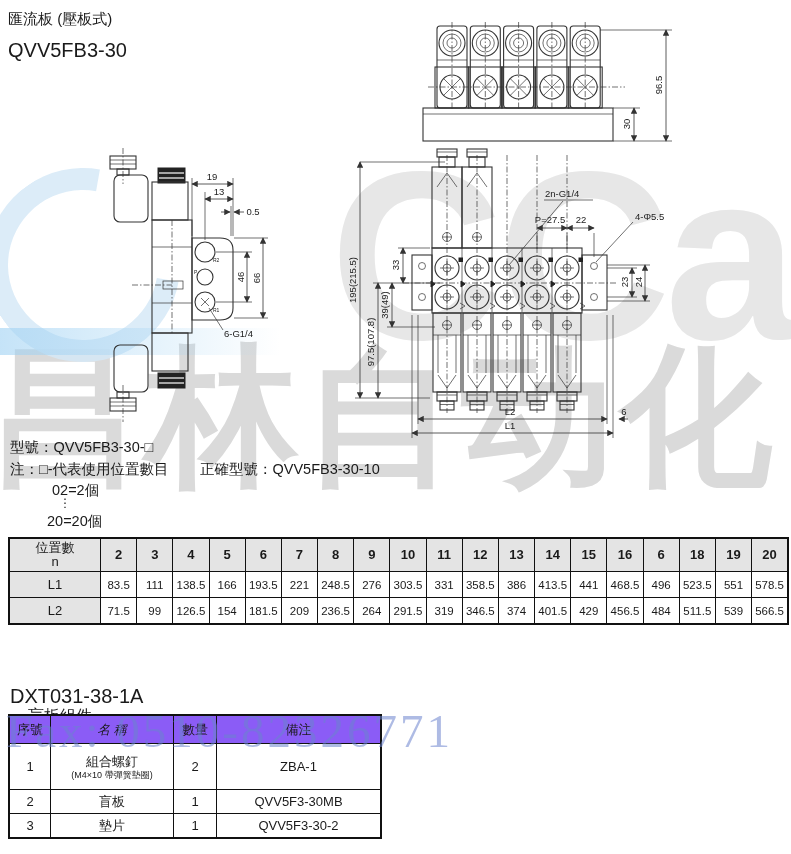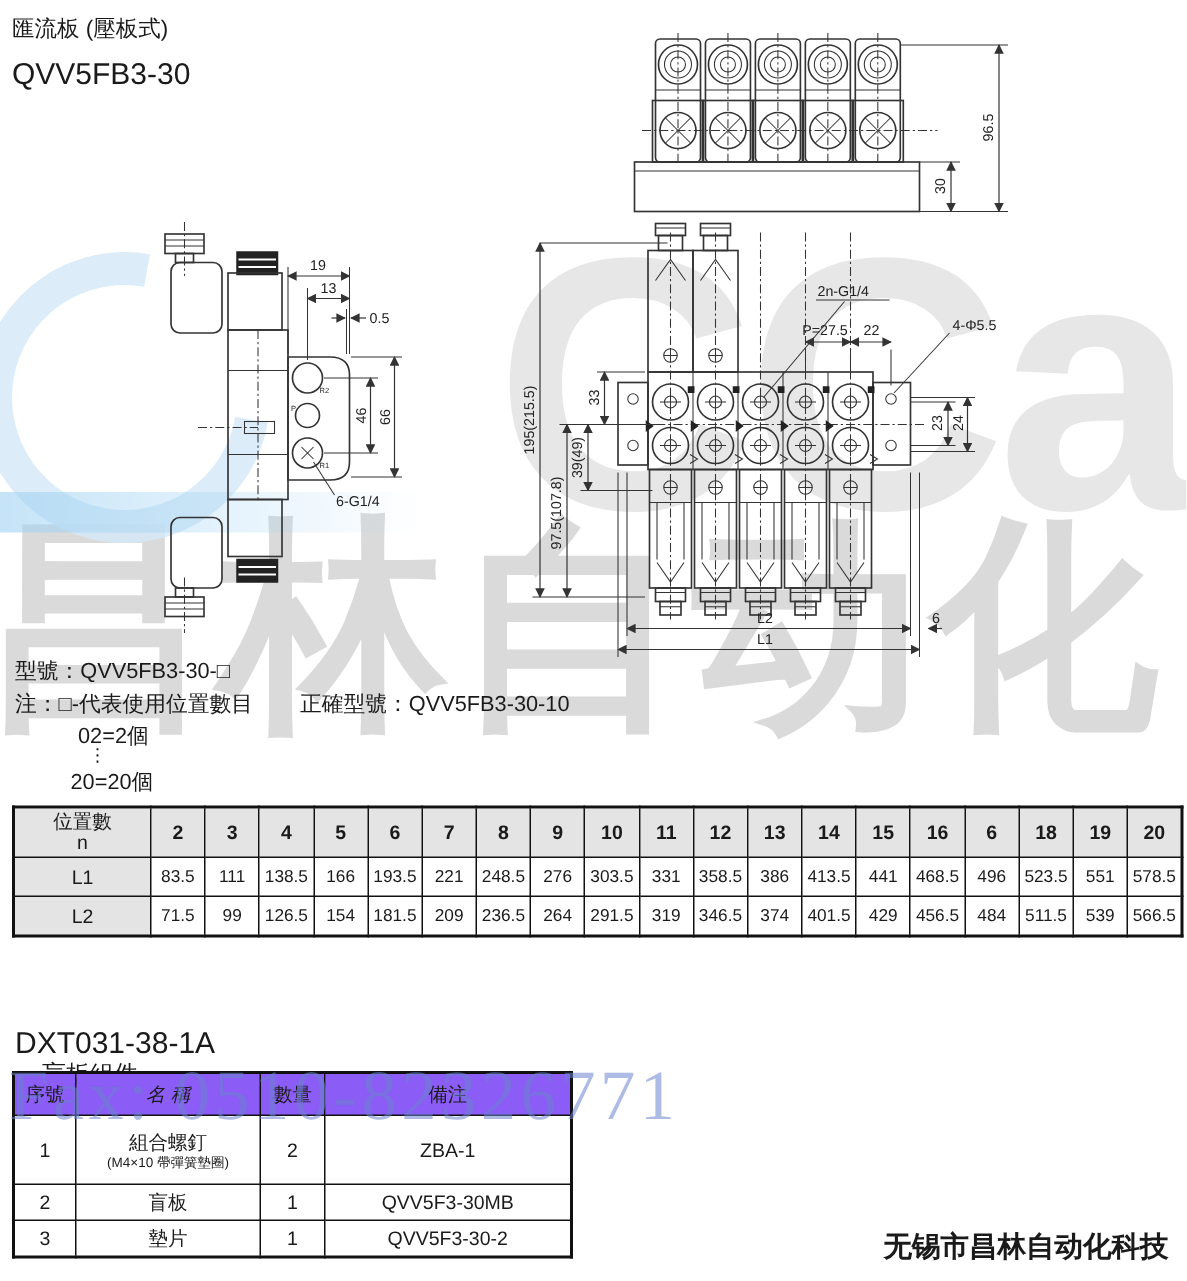--- a/index.html
+++ b/index.html
@@ -596,14 +596,13 @@
       </tr>
       <tr>
         <td>3</td>
         <td>墊片</td>
         <td>1</td>
         <td>QVV5F3-30-2</td>
       </tr>
     </tbody>
   </table>
 
-  <div class="abs footer">无锡市昌林自动化科技</div>
 </div>
 
 </body></html>

